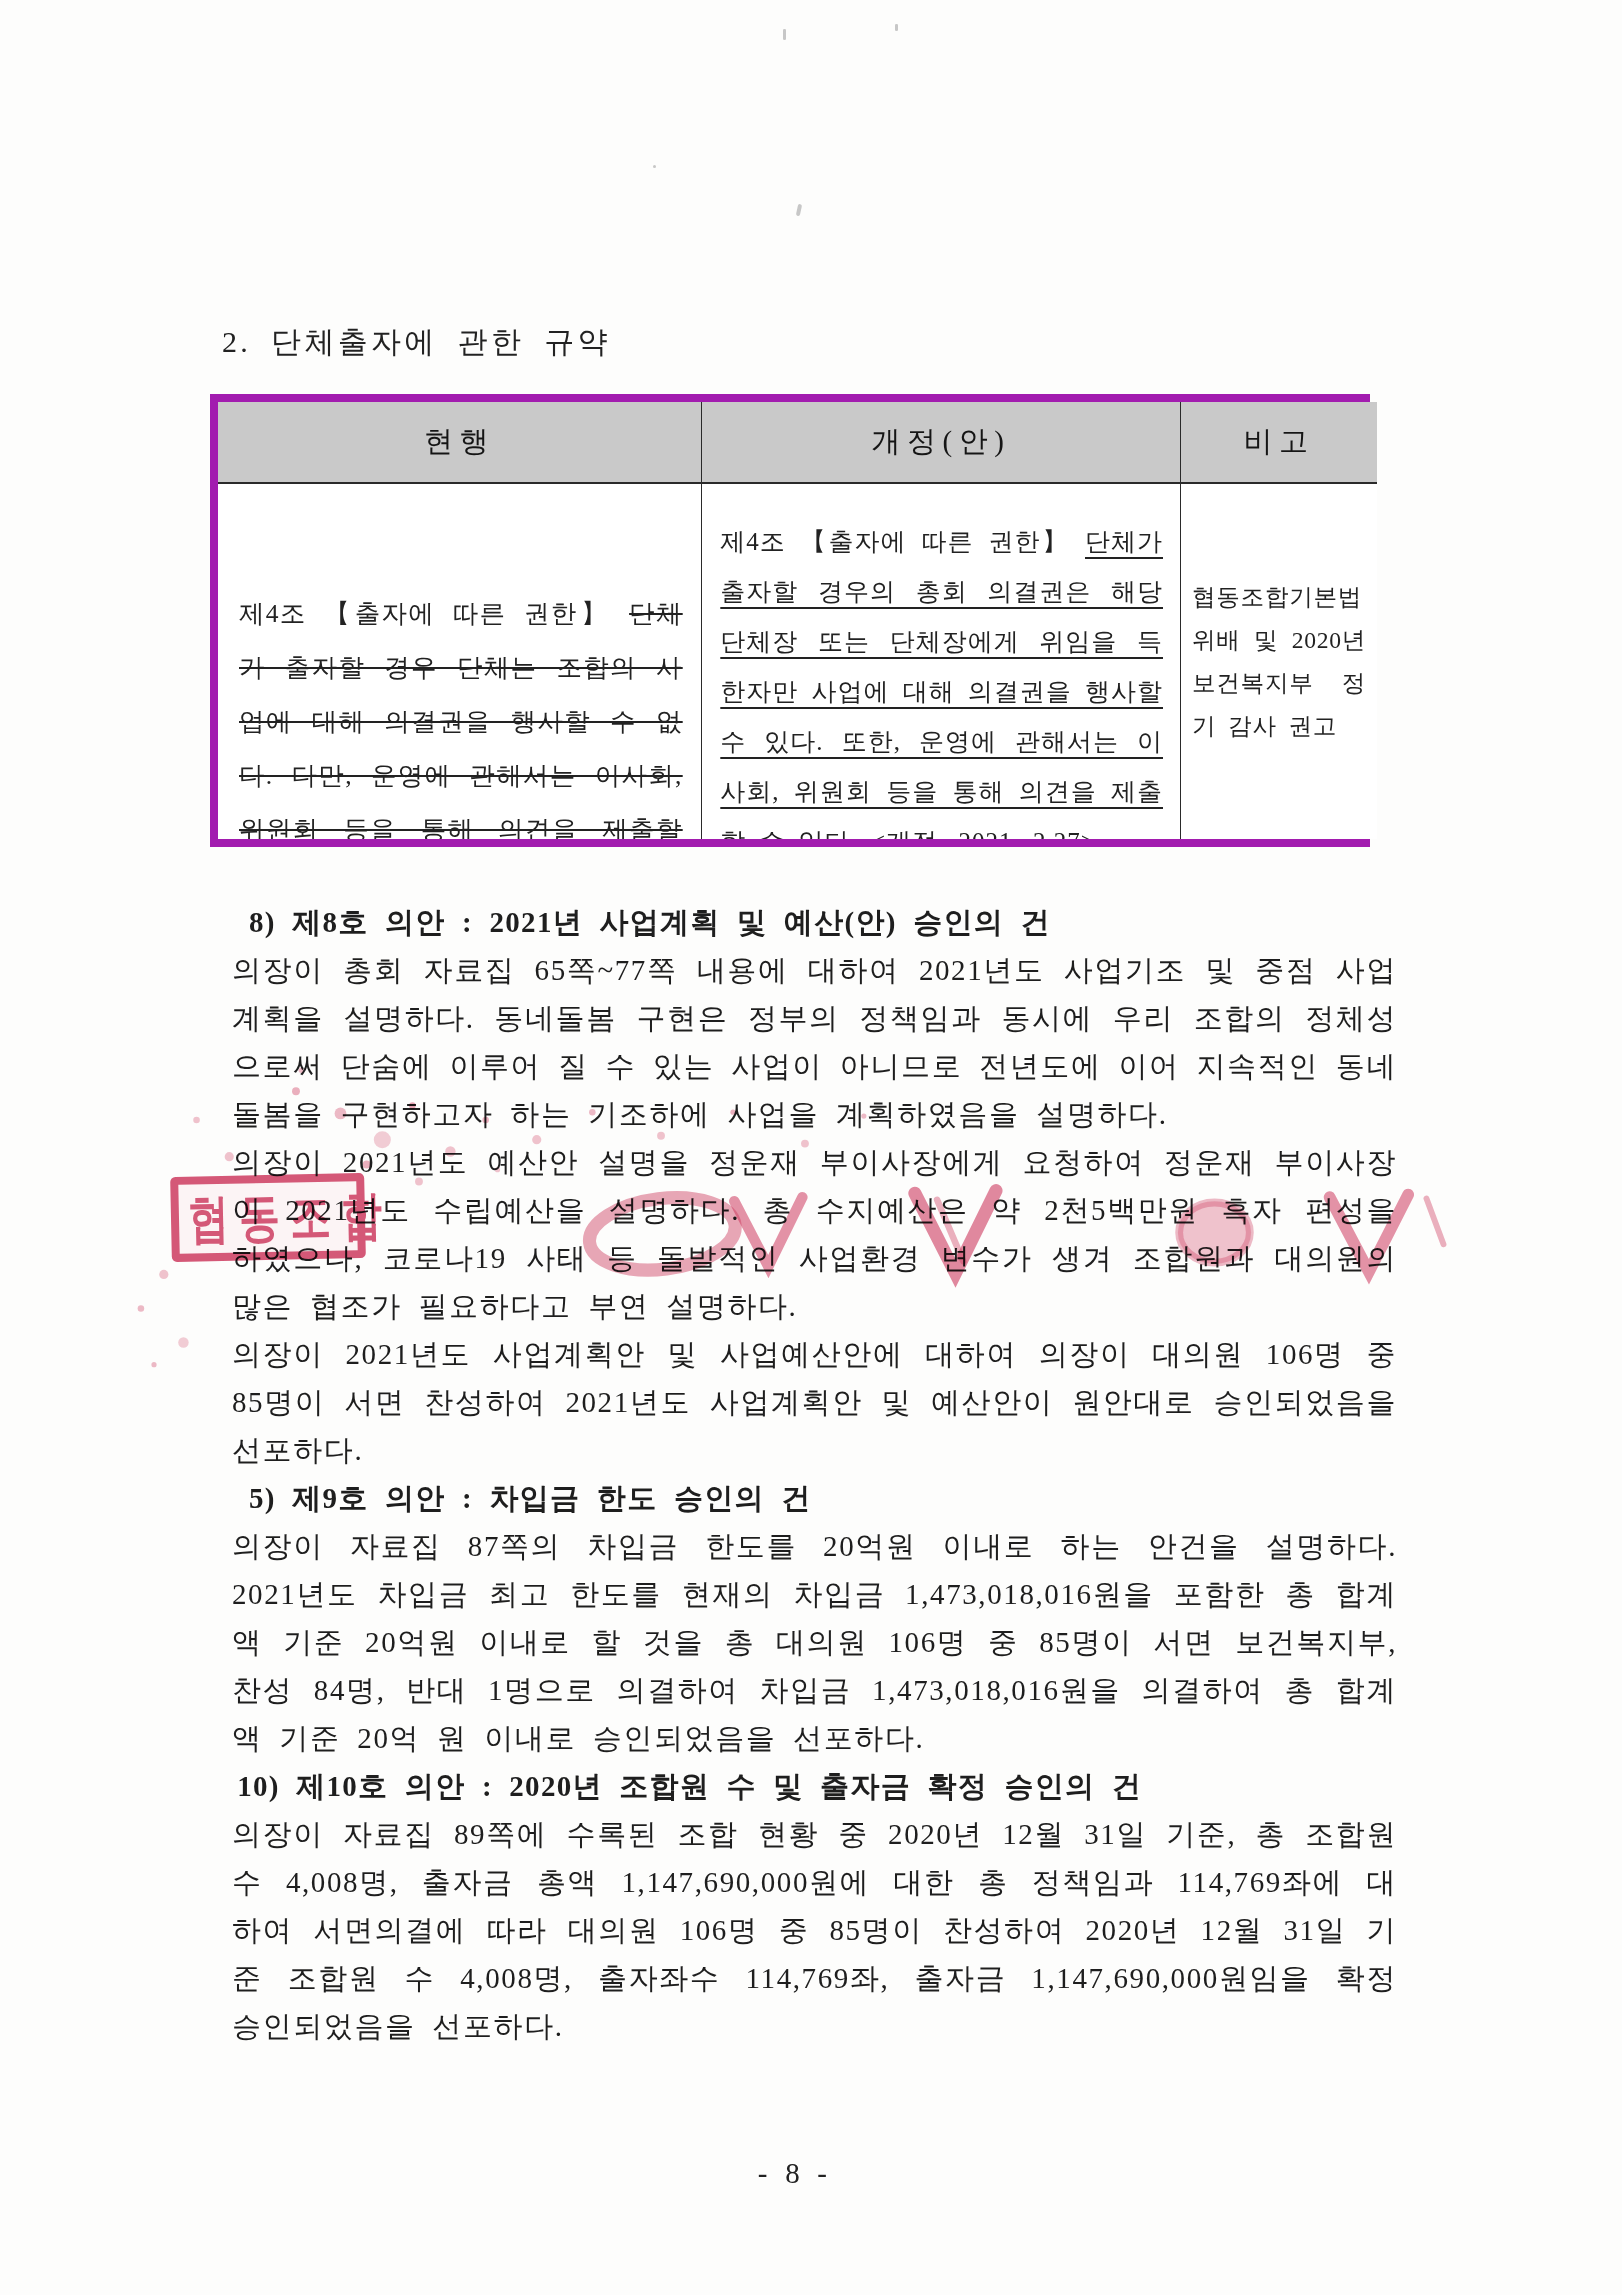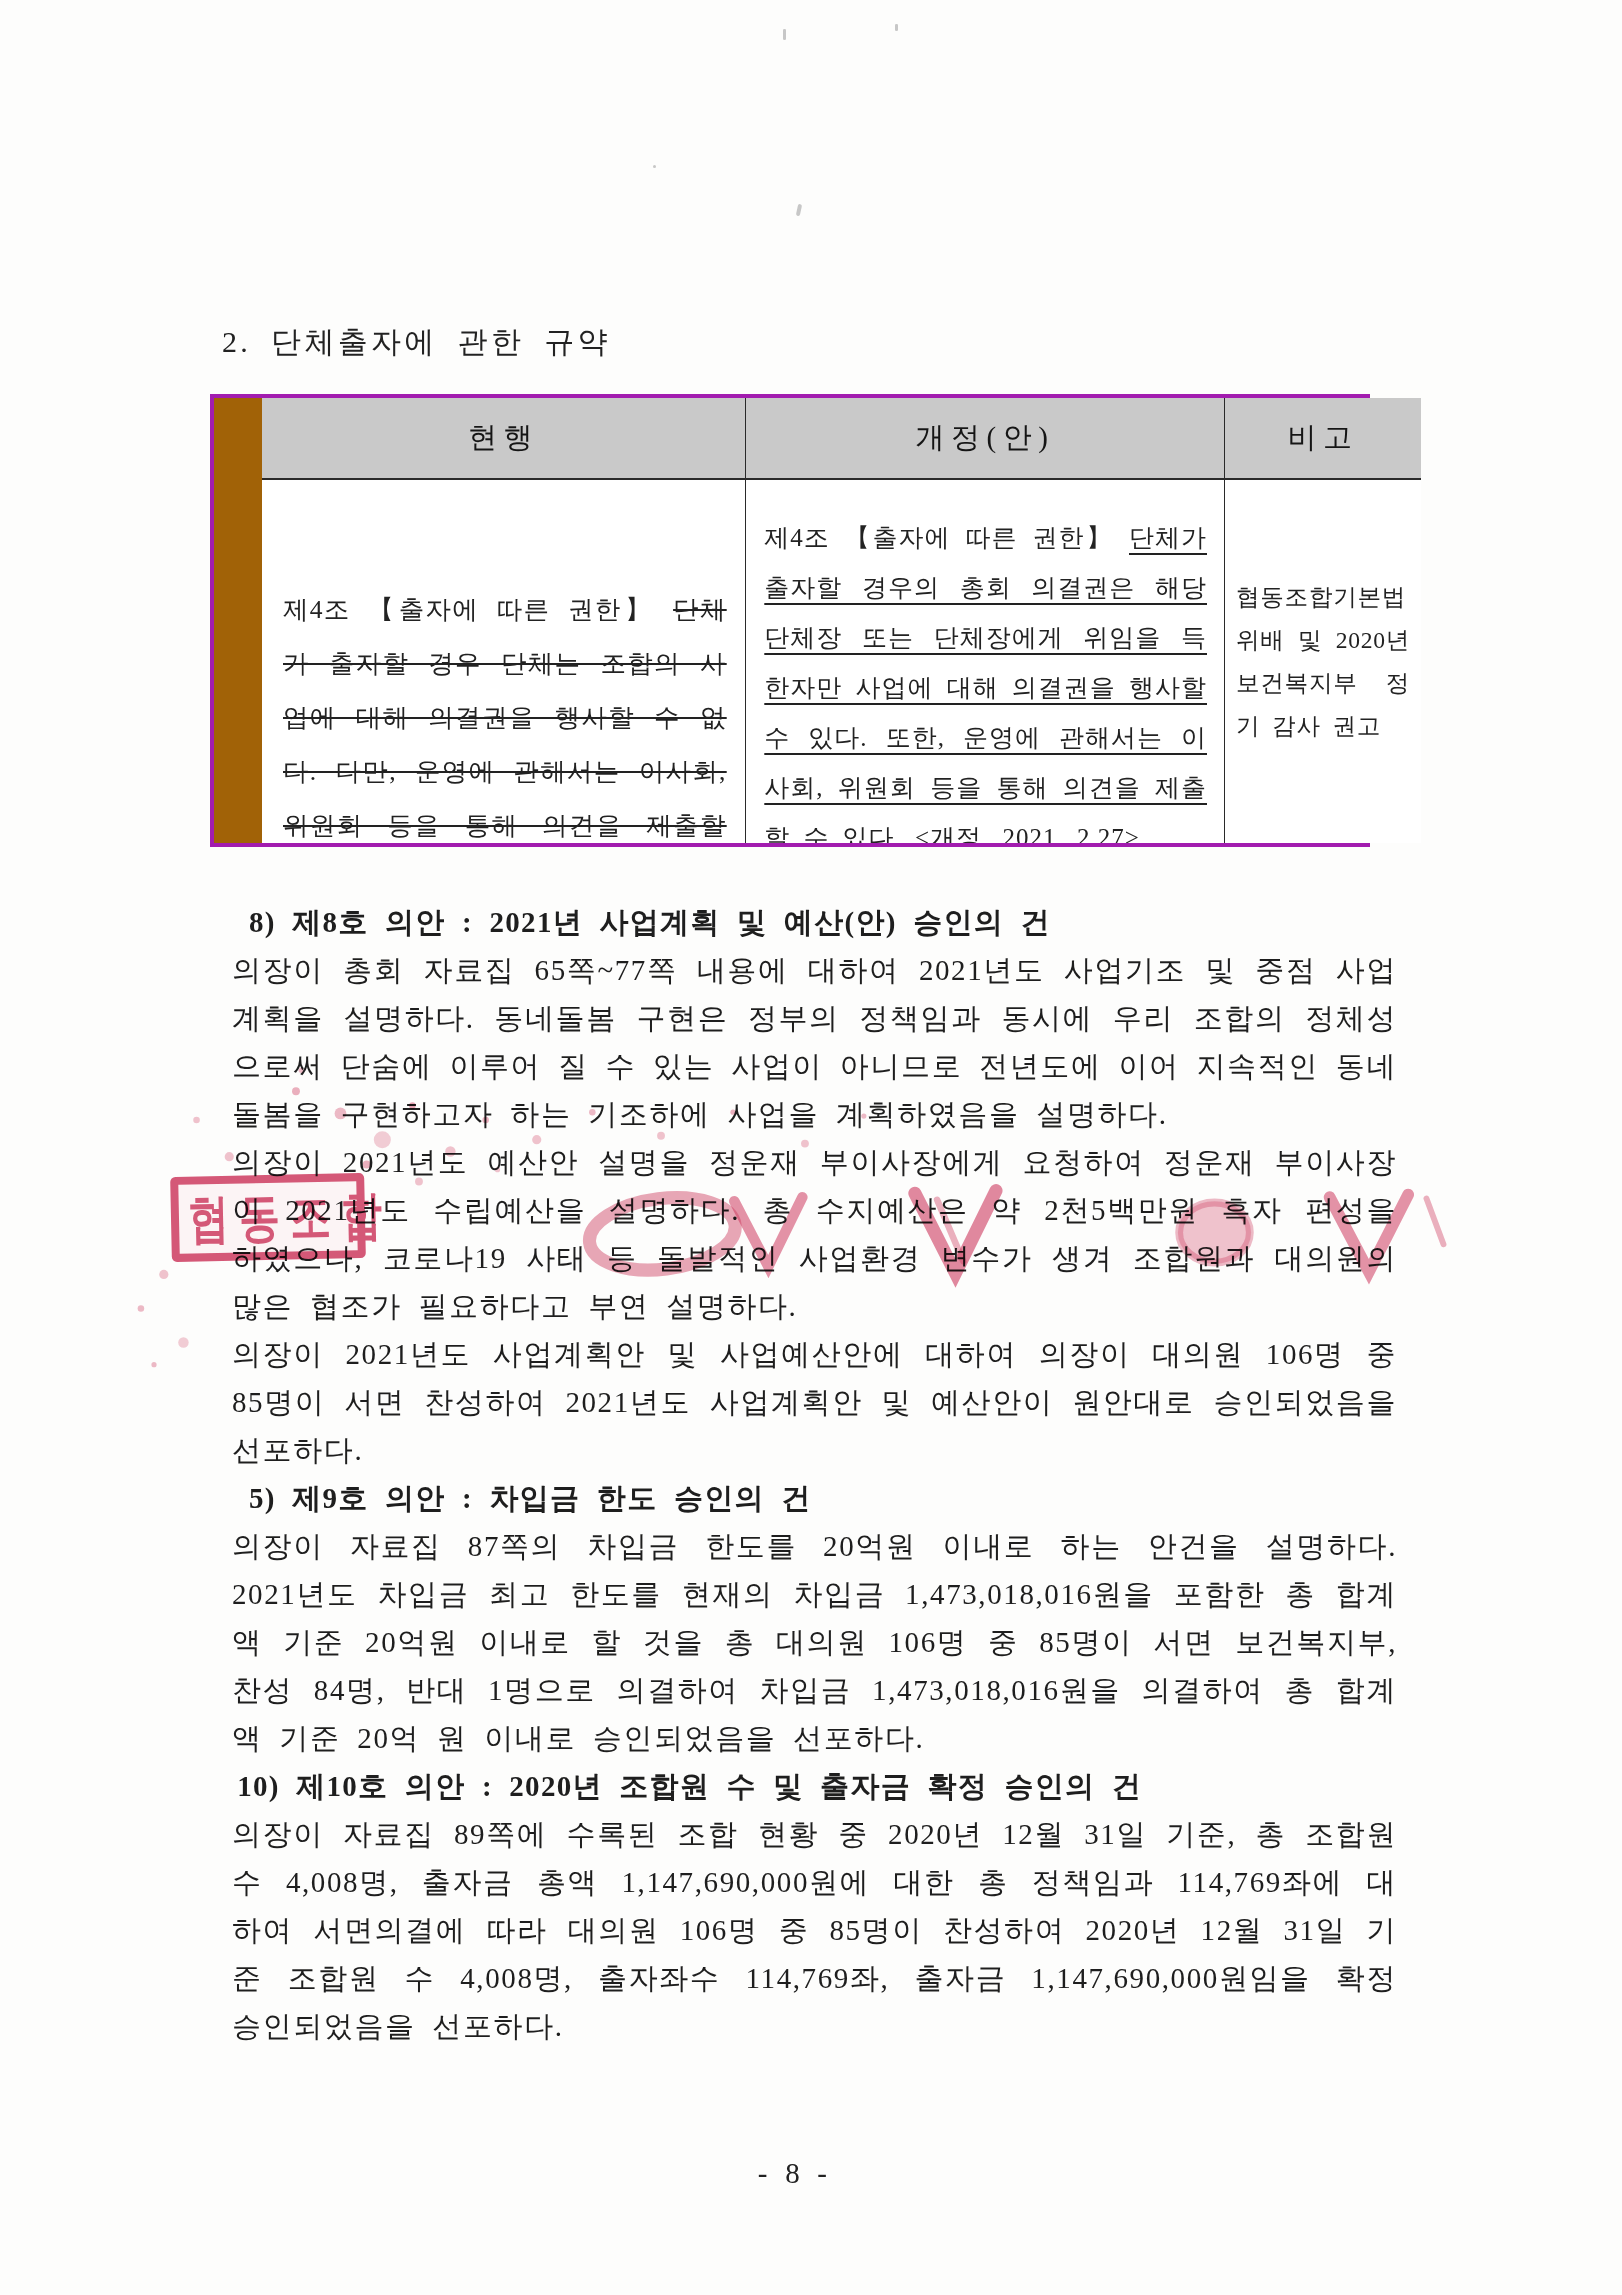--- a/index.html
+++ b/index.html
@@ -14,27 +14,26 @@
   
   .doc-title{
     position:absolute;left:222px;top:322px;
     font-size:30px;letter-spacing:3.3px;word-spacing:9.2px;
     color:#222;white-space:nowrap;
   }
   
   .rev-table{
     position:absolute;left:210px;top:394px;
     width:1160px;height:453px;
-    border:4px solid #a21caf;
+    border:8px solid #a21caf;
     display:grid;
     grid-template-columns:484px 479px 196px;
     grid-template-rows:82px 1fr;
     box-sizing:border-box;
-    background:#a16207;
-    padding-left:48px;
+    background:#d946ef;
   }
   .th{
     background:#c9c9c9;
     border-bottom:2px solid #2a2a2a;
     display:flex;align-items:center;justify-content:center;
     font-size:29px;letter-spacing:6.5px;color:#151515;
   }
   .th,.td{box-sizing:border-box;}
   .col-a{border-right:1.3px solid #2a2a2a;}
   .col-b{border-right:1.3px solid #2a2a2a;}

